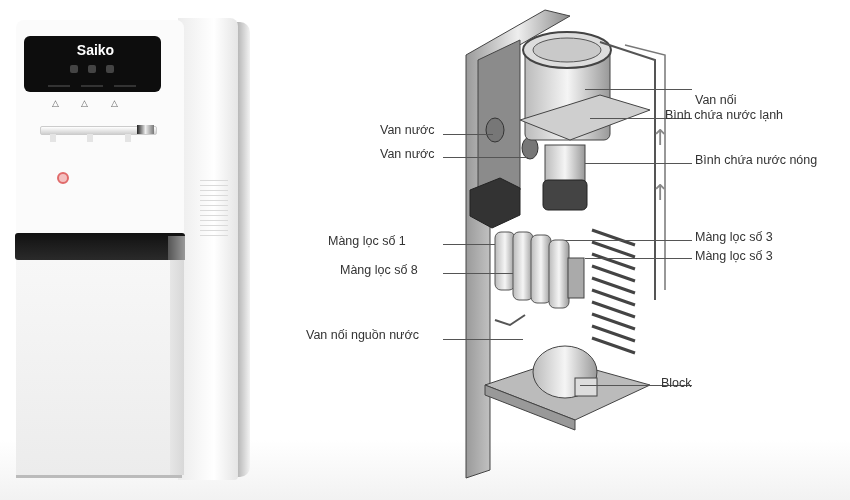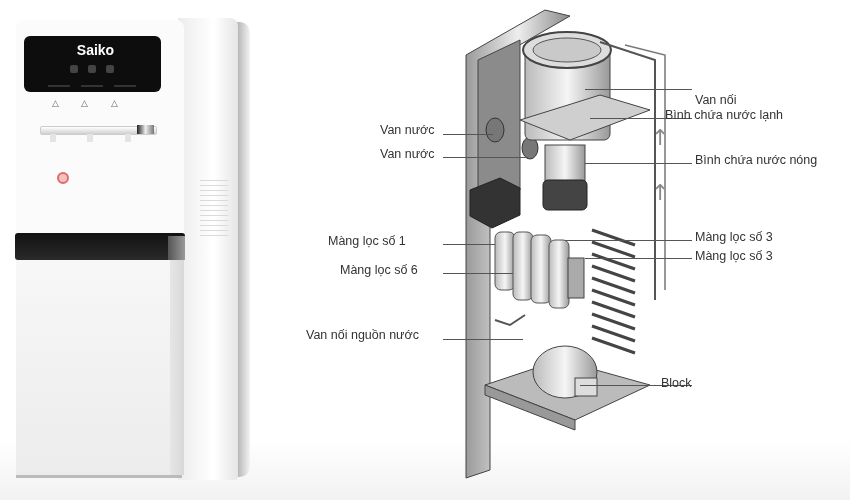--- a/index.html
+++ b/index.html
@@ -114,21 +114,21 @@
 
   <polyline points="495,320 510,325 525,315" fill="none" stroke="#555" stroke-width="2"></polyline>
 </svg>
 
 <div class="abs label" style="left:380px;top:123px">Van nước</div>
 <div class="abs line" style="left:443px;top:134px;width:50px"></div>
 <div class="abs label" style="left:380px;top:147px">Van nước</div>
 <div class="abs line" style="left:443px;top:157px;width:85px"></div>
 <div class="abs label" style="left:328px;top:234px">Màng lọc số 1</div>
 <div class="abs line" style="left:443px;top:244px;width:52px"></div>
-<div class="abs label" style="left:340px;top:263px">Màng lọc số 6</div>
+<div class="abs label" style="left:340px;top:263px">Màng lọc số 8</div>
 <div class="abs line" style="left:443px;top:273px;width:70px"></div>
 <div class="abs label" style="left:306px;top:328px">Van nối nguồn nước</div>
 <div class="abs line" style="left:443px;top:339px;width:80px"></div>
 
 <div class="abs line" style="left:585px;top:89px;width:107px"></div>
 <div class="abs label" style="left:695px;top:93px">Van nối</div>
 <div class="abs line" style="left:590px;top:118px;width:102px"></div>
 <div class="abs label" style="left:665px;top:108px">Bình chứa nước lạnh</div>
 <div class="abs line" style="left:585px;top:163px;width:107px"></div>
 <div class="abs label" style="left:695px;top:153px">Bình chứa nước nóng</div>

